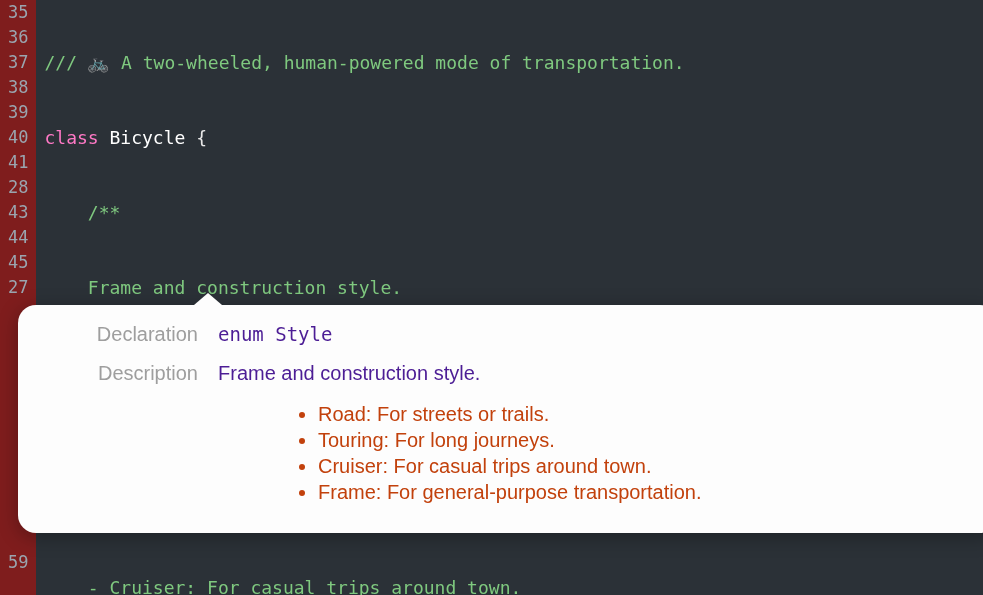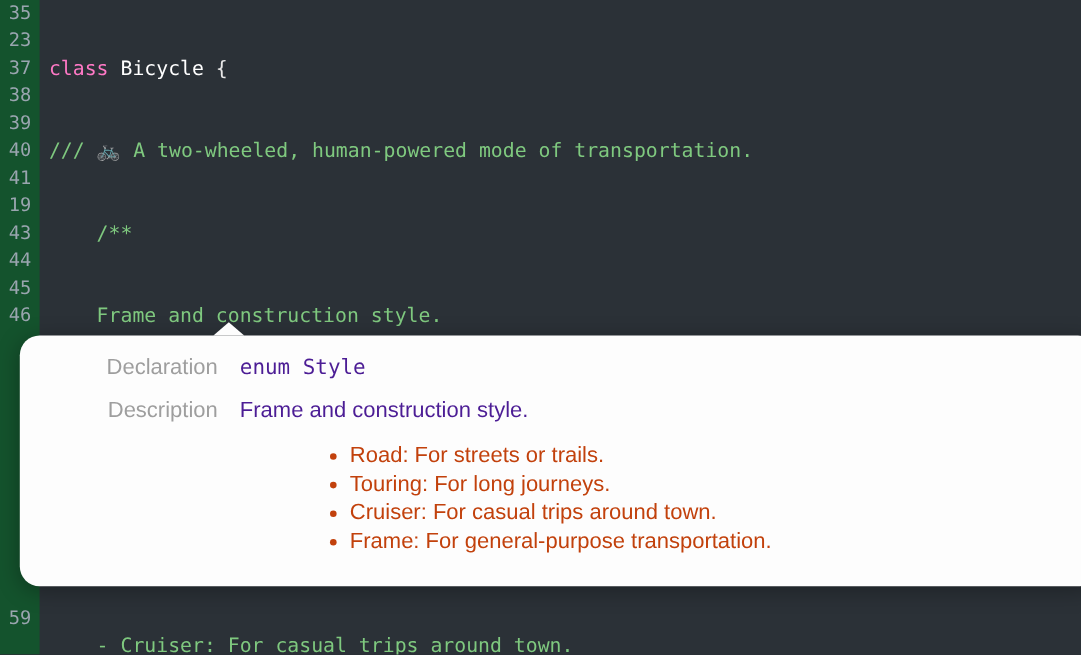--- a/index.html
+++ b/index.html
@@ -10,21 +10,21 @@
       overflow: hidden;
       width: 983px;
       height: 595px;
       position: relative;
     }
     .editor {
       display: flex;
       height: 100%;
     }
     .gutter {
-      background: #14532d;
+      background: #7f1d1d;
       color: #9aa5af;
       text-align: right;
       padding: 0 8px;
       flex-shrink: 0;
       user-select: none;
       font-size: 17px;
       line-height: 25px;
     }
     .gutter-line {
       height: 25px;
@@ -98,36 +98,36 @@
     .popover-list li {
       color: #c2410c;
     }
   </style>
 </head>
 <body>
 
 <div class="editor">
   <div class="gutter">
     <div class="gutter-line">35</div>
-    <div class="gutter-line">23</div>
+    <div class="gutter-line">36</div>
     <div class="gutter-line">37</div>
     <div class="gutter-line">38</div>
     <div class="gutter-line">39</div>
     <div class="gutter-line">40</div>
     <div class="gutter-line">41</div>
-    <div class="gutter-line">19</div>
+    <div class="gutter-line">28</div>
     <div class="gutter-line">43</div>
     <div class="gutter-line">44</div>
     <div class="gutter-line">45</div>
-    <div class="gutter-line">46</div>
+    <div class="gutter-line">27</div>
     <div class="gutter-line" style="margin-top:250px">59</div>
   </div>
   <div class="code">
+    <div class="code-line"><span class="comment"><span>/// </span><span class="emoji">🚲</span><span> A two-wheeled, human-powered mode of transportation.</span></span></div>
     <div class="code-line"><span class="keyword">class</span><span class="type"> Bicycle </span><span class="punct">{</span></div>
-    <div class="code-line"><span class="comment"><span>/// </span><span class="emoji">🚲</span><span> A two-wheeled, human-powered mode of transportation.</span></span></div>
     <div class="code-line comment">    /**</div>
     <div class="code-line comment">    Frame and construction style.</div>
     <div class="code-line comment"></div>
     <div class="code-line comment">    - Road: For streets or trails.</div>
     <div class="code-line comment">    - Touring: For long journeys.</div>
     <div class="code-line comment">    - Cruiser: For casual trips around town.</div>
     
     
     
     

